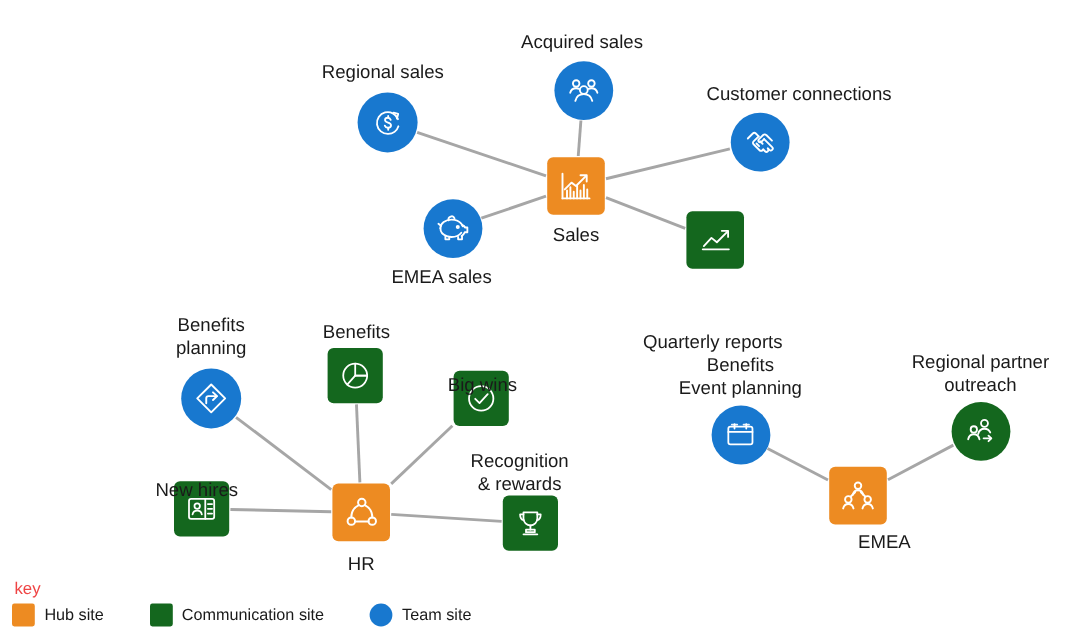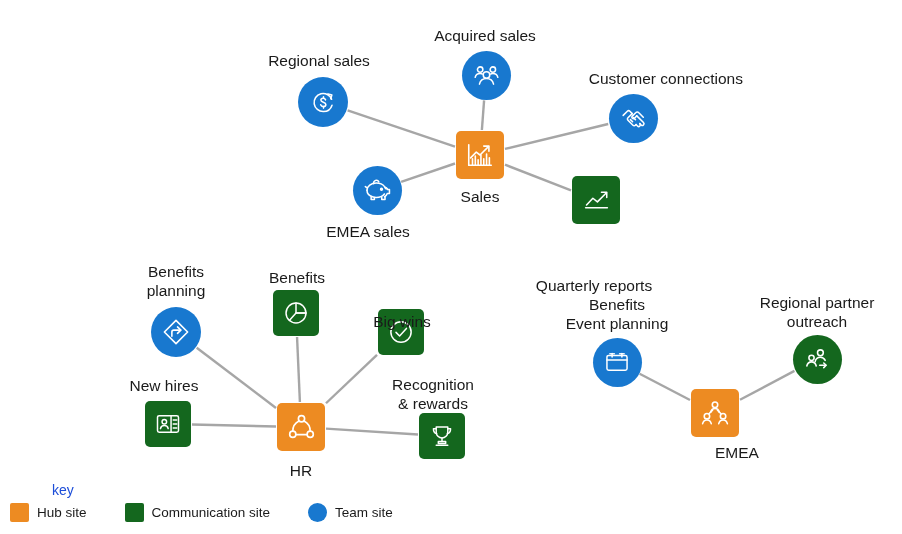--- a/index.html
+++ b/index.html
@@ -10,21 +10,21 @@
 
   .node{position:absolute;display:flex;align-items:center;justify-content:center;}
   .node.circle{border-radius:50%;}
   .node.square{border-radius:5px;}
   .node svg{display:block;}
 
   .nlabel{position:absolute;text-align:center;color:#1a1a1a;
           font-size:15.5px;line-height:19px;white-space:pre;}
 
   
-  #key-title{position:absolute;left:12px;top:482px;font-size:14px;color:#1d4ed8;margin-left:40px;}
+  #key-title{position:absolute;left:12px;top:482px;font-size:14px;color:#ef4444;}
   #legend{position:absolute;left:10px;top:503px;display:flex;align-items:center;gap:0px;}
   .lg-item{display:flex;align-items:center;}
   .lg-sw{width:19px;height:19px;}
   .lg-sw.sq{border-radius:2px;}
   .lg-sw.ci{border-radius:50%;}
   .lg-tx{font-size:13.5px;color:#1a1a1a;margin-left:8px;}
   .lg-gap{width:38px;}
 </style>
 </head>
 <body>
@@ -252,21 +252,21 @@
       <div class="nlabel" style="width: 220px; left: 209px; top: 51px;">Regional sales</div>
       <div class="nlabel" style="width: 220px; left: 375px; top: 26px;">Acquired sales</div>
       <div class="nlabel" style="width: 220px; left: 258px; top: 222px;">EMEA sales</div>
       <div class="nlabel" style="width: 220px; left: 523px; top: 69px; text-align: right;">Customer connections</div>
       <div class="nlabel" style="width: 220px; left: 484px; top: 228px; margin-top: 48px;">Quarterly reports</div>
       <div class="nlabel" style="width: 220px; left: 191px; top: 461px;">HR</div>
       <div class="nlabel" style="width: 220px; left: 66px; top: 262px;">Benefits
 planning</div>
       <div class="nlabel" style="width: 220px; left: 187px; top: 268px;">Benefits</div>
       <div class="nlabel" style="width: 220px; left: 292px; top: 288px; margin-top: 24px;">Big wins</div>
-      <div class="nlabel" style="width: 220px; left: 54px; top: 376px;">New hires</div>
+      <div class="nlabel" style="width: 220px; left: 54px; top: 399px;">New hires</div>
       <div class="nlabel" style="width: 220px; left: 323px; top: 375px;">Recognition
 &amp; rewards</div>
       <div class="nlabel" style="width: 220px; left: 627px; top: 443px;">EMEA</div>
       <div class="nlabel" style="width: 220px; left: 507px; top: 295px;">Benefits
 Event planning</div>
       <div class="nlabel" style="width: 220px; left: 707px; top: 293px;">Regional partner
 outreach</div>
     </div>
 
   <div id="key-title">key</div>

